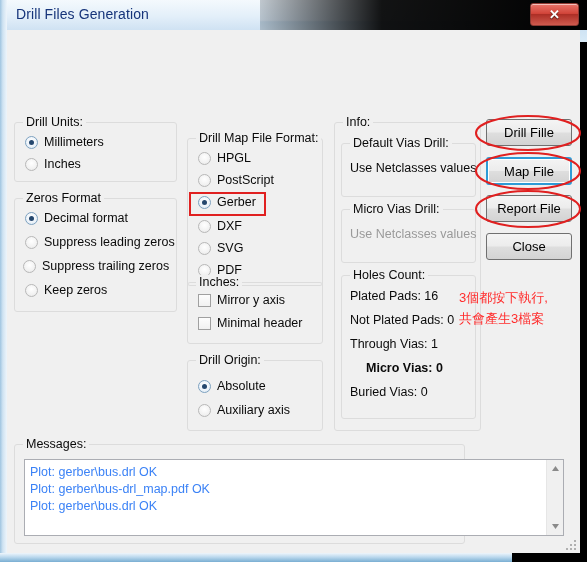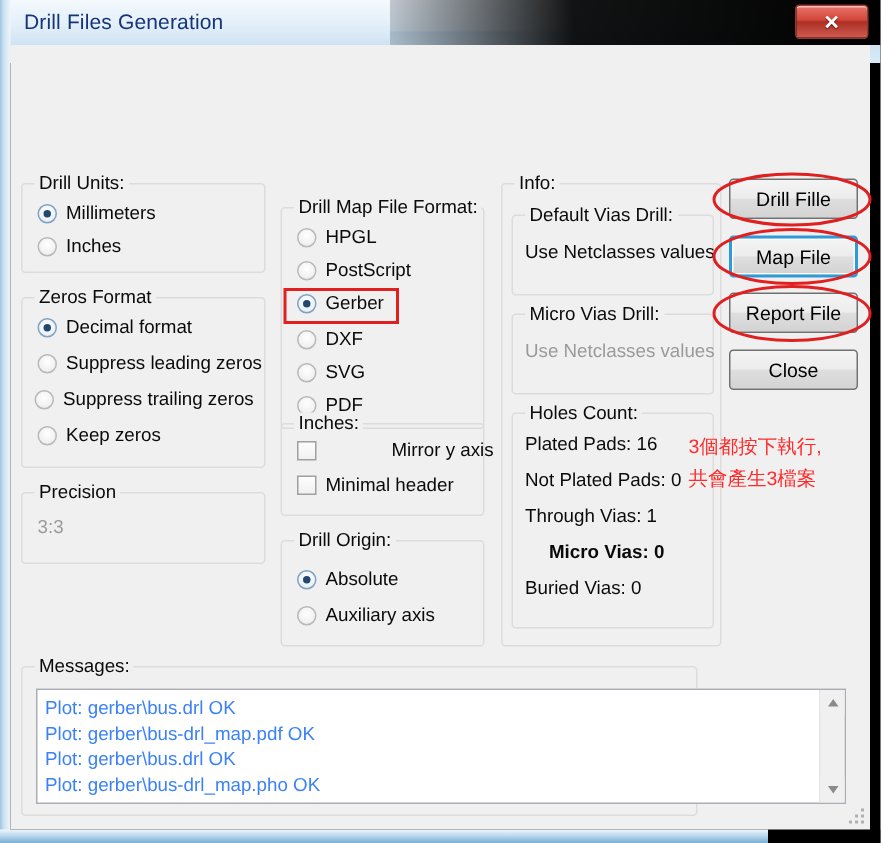--- a/index.html
+++ b/index.html
@@ -305,24 +305,20 @@
       <div class="radio-row" style="left:8px; top:60px;">
         <span class="radio"></span>
         <span>Suppress trailing zeros</span>
       </div>
       <div class="radio-row" style="left:10px; top:84px;">
         <span class="radio"></span>
         <span>Keep zeros</span>
       </div>
     </div>
 
-    <div class="group" style="left:7px; top:298px; width:163px; height:48px;">
-      <span class="legend">Precision</span>
-      <div class="static-label dim" style="left:10px; top:15px;">3:3</div>
-    </div>
 
     <div class="group" style="left:180px; top:92px; width:136px; height:148px;margin-top:16px;">
       <span class="legend">Drill Map File Format:</span>
       <div class="radio-row" style="left:10px; top:12px;">
         <span class="radio"></span>
         <span>HPGL</span>
       </div>
       <div class="radio-row" style="left:10px; top:34px;">
         <span class="radio"></span>
         <span>PostScript</span>
@@ -340,21 +336,21 @@
         <span>SVG</span>
       </div>
       <div class="radio-row" style="left:10px; top:124px;">
         <span class="radio"></span>
         <span>PDF</span>
       </div>
     </div>
 
     <div class="group" style="left:180px; top:252px; width:136px; height:62px;">
       <span class="legend">Inches:</span>
-      <div class="check-row" style="left:10px; top:10px;gap:44px;">
+      <div class="check-row" style="left:10px; top:10px;">
         <span class="checkbox"></span>
         <span>Mirror y axis</span>
       </div>
       <div class="check-row" style="left:10px; top:33px;">
         <span class="checkbox"></span>
         <span>Minimal header</span>
       </div>
     </div>
 
     <div class="group" style="left:180px; top:330px; width:136px; height:71px;">
@@ -414,21 +410,20 @@
       <div>共會產生3檔案</div>
     </div>
 
     <div class="group" style="left:7px; top:414px; width:451px; height:100px;">
       <span class="legend">Messages:</span>
       <div id="messages-box" style="left:9px; top:14px; width:540px; height:77px;">
         <div id="messages-list">
           <div class="msg-line">Plot: gerber\bus.drl OK</div>
           <div class="msg-line">Plot: gerber\bus-drl_map.pdf OK</div>
           <div class="msg-line">Plot: gerber\bus.drl OK</div>
-          <div class="msg-line">Plot: gerber\bus-drl_map.pho OK</div>
         </div>
         <div id="msg-scrollbar">
           <div class="sb-arrow up">
             <svg width="9" height="7" viewBox="0 0 9 7">
                 <polygon points="4.5,1 8,6 1,6" fill="#8a8a8a"></polygon>
               </svg>
           </div>
           <div class="sb-arrow down">
             <svg width="9" height="7" viewBox="0 0 9 7">
                 <polygon points="4.5,6 1,1 8,1" fill="#8a8a8a"></polygon>

